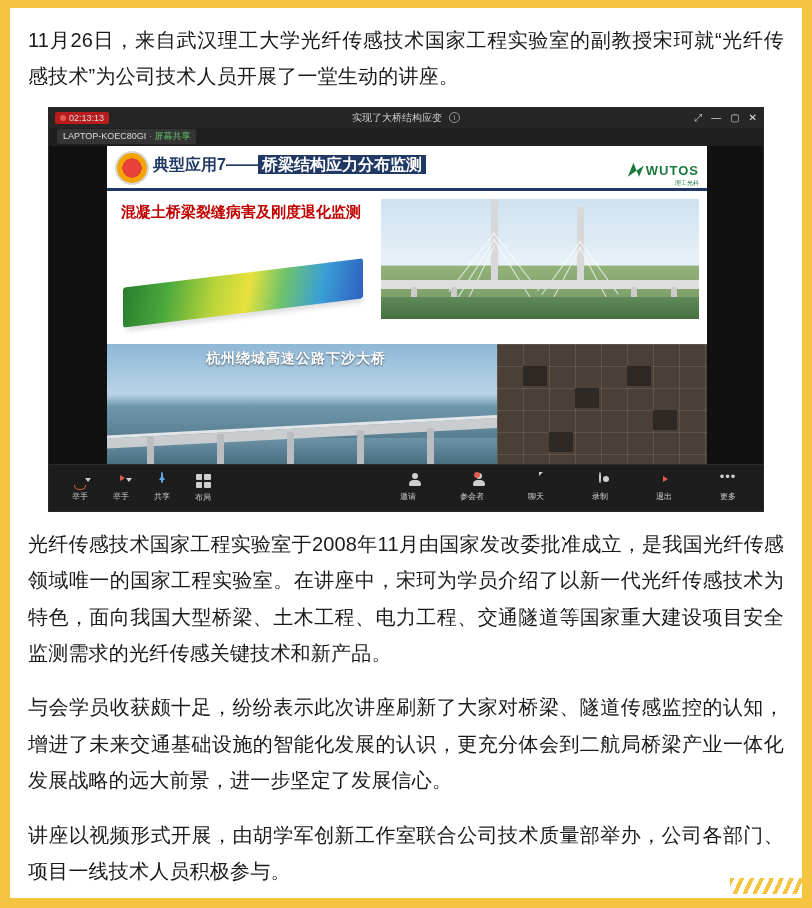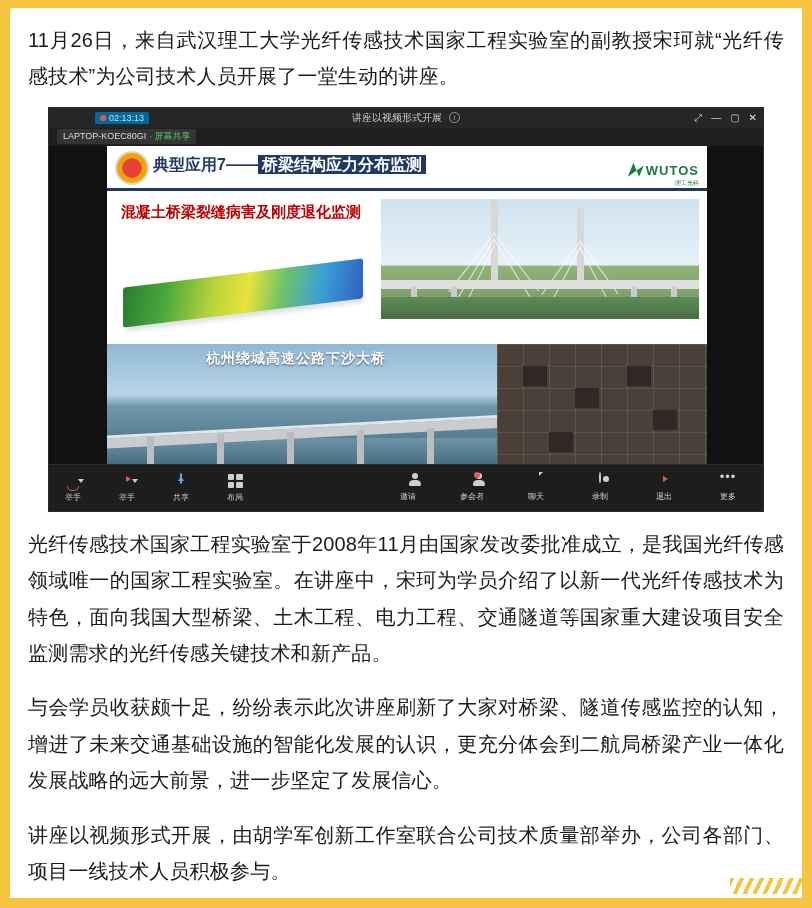--- a/index.html
+++ b/index.html
@@ -79,26 +79,25 @@
     height: 20px;
     background: #262626;
     display: flex;
     align-items: center;
     padding: 0 6px;
   }
   .mt-timer {
     display: flex;
     align-items: center;
     gap: 3px;
-    background: #0369a1;
+    background: #b91c1c;
     border-radius: 2px;
     padding: 1px 5px;
     font-size: 9px;
     color: #dcdcdc;
-    margin-left: 40px;
   }
   .rec-dot {
     width: 6px; height: 6px;
     border-radius: 50%;
     background: #e05a4e;
     display: inline-block;
   }
   .mt-title {
     position: absolute;
     left: 0; right: 0;
@@ -371,23 +370,23 @@
   .mt-toolbar {
     position: relative;
     height: 46px;
     background: #1d1d1d;
     border-top: 1px solid #2c2c2c;
     display: flex;
     align-items: center;
   }
   .tb-left {
     display: flex;
-    align-items: flex-end;
-    gap: 16px;
-    padding-left: 5px;
+    align-items: center;
+    gap: 3px;
+    padding-left: 12px;
   }
   .tb-right {
     display: flex;
     align-items: flex-start;
     gap: 26px;
     margin-left: auto;
     padding-right: 16px;
   }
   .tb-item {
     width: 38px;
@@ -570,21 +569,21 @@
     <p class="para first">11月26日，来自武汉理工大学光纤传感技术国家工程实验室的副教授宋珂就“光纤传感技术”为公司技术人员开展了一堂生动的讲座。</p>
 
     <div class="meeting">
 
       <div class="mt-titlebar">
         <div class="mt-timer">
           <span class="rec-dot"></span>
           <span>02:13:13</span>
         </div>
         <div class="mt-title">
-          <span>讲座以视频形式开展</span>
+          <span>实现了大桥结构应变</span>
           <span class="info-i">i</span>
         </div>
         <div class="mt-winbtns">
           <span>⤢</span>
           <span>—</span>
           <span>▢</span>
           <span class="close">✕</span>
         </div>
       </div>
 

